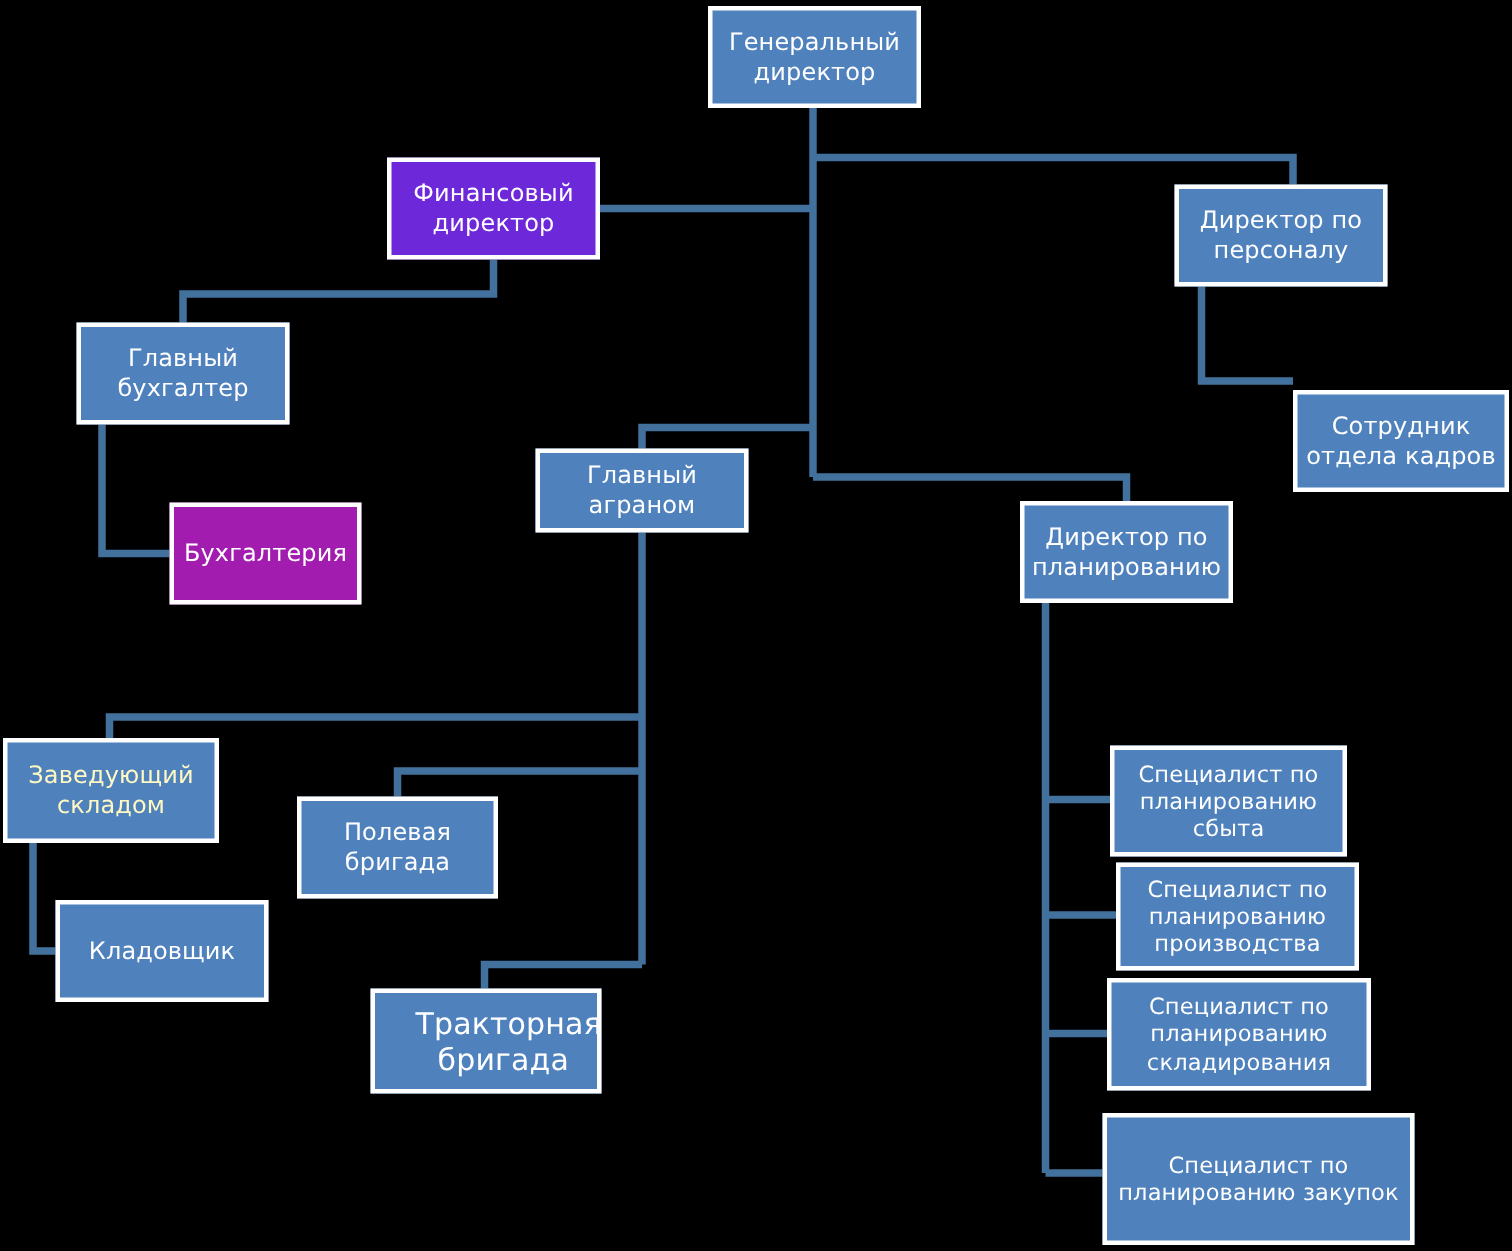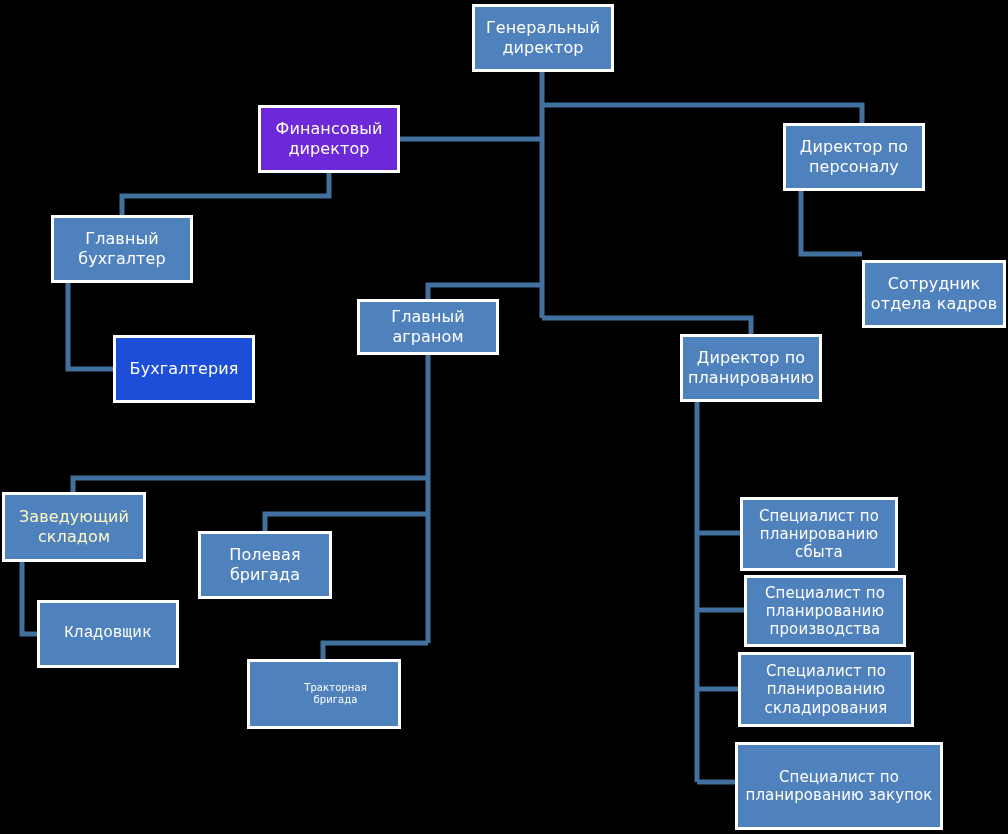--- a/index.html
+++ b/index.html
@@ -84,43 +84,43 @@
 персоналу</span>
       </div>
       <div class="node" style="left: 862px; top: 220px; width: 144px; height: 68px; background: rgb(79, 129, 189); border-color: rgb(255, 255, 255); color: rgb(255, 255, 255); font-size: 16px; margin-top: 40px;">
         <span>Сотрудник
 отдела кадров</span>
       </div>
       <div class="node" style="left: 51px; top: 215px; width: 142px; height: 68px; background: rgb(79, 129, 189); border-color: rgb(255, 255, 255); color: rgb(255, 255, 255); font-size: 16px;">
         <span>Главный
 бухгалтер</span>
       </div>
-      <div class="node" style="left: 113px; top: 335px; width: 142px; height: 68px; background: #1d4ed8; border-color: rgb(255, 255, 255); color: rgb(255, 255, 255); font-size: 16px;">
+      <div class="node" style="left: 113px; top: 335px; width: 128px; height: 68px; background: #a21caf; border-color: rgb(255, 255, 255); color: rgb(255, 255, 255); font-size: 16px;">
         <span>Бухгалтерия</span>
       </div>
       <div class="node" style="left: 357px; top: 299px; width: 142px; height: 56px; background: rgb(79, 129, 189); border-color: rgb(255, 255, 255); color: rgb(255, 255, 255); font-size: 16px;">
         <span>Главный
 аграном</span>
       </div>
       <div class="node" style="left: 680px; top: 334px; width: 142px; height: 68px; background: rgb(79, 129, 189); border-color: rgb(255, 255, 255); color: rgb(255, 255, 255); font-size: 16px;">
         <span>Директор по
 планированию</span>
       </div>
       <div class="node" style="left: 2px; top: 492px; width: 144px; height: 70px; background: rgb(79, 129, 189); border-color: rgb(255, 255, 255); color: #fef9c3; font-size: 16px;">
         <span>Заведующий
 складом</span>
       </div>
-      <div class="node" style="left: 37px; top: 600px; width: 142px; height: 68px; background: rgb(79, 129, 189); border-color: rgb(255, 255, 255); color: rgb(255, 255, 255); font-size: 16px; font-family: Liberation Mono, monospace;">
+      <div class="node" style="left: 37px; top: 600px; width: 142px; height: 68px; background: rgb(79, 129, 189); border-color: rgb(255, 255, 255); color: rgb(255, 255, 255); font-size: 16px;">
         <span>Кладовщик</span>
       </div>
       <div class="node" style="left: 198px; top: 531px; width: 134px; height: 68px; background: rgb(79, 129, 189); border-color: rgb(255, 255, 255); color: rgb(255, 255, 255); font-size: 16px;">
         <span>Полевая
 бригада</span>
       </div>
-      <div class="node" style="left: 247px; top: 659px; width: 154px; height: 70px; background: rgb(79, 129, 189); border-color: rgb(255, 255, 255); color: rgb(255, 255, 255); font-size: 10px; padding-left: 27px;">
+      <div class="node" style="left: 247px; top: 659px; width: 154px; height: 70px; background: rgb(79, 129, 189); border-color: rgb(255, 255, 255); color: rgb(255, 255, 255); font-size: 20px; padding-left: 27px;">
         <span>Тракторная
 бригада</span>
       </div>
       <div class="node" style="left: 740px; top: 497px; width: 158px; height: 74px; background: rgb(79, 129, 189); border-color: rgb(255, 255, 255); color: rgb(255, 255, 255); font-size: 15px;">
         <span>Специалист по
 планированию
 сбыта</span>
       </div>
       <div class="node" style="left: 744px; top: 575px; width: 162px; height: 72px; background: rgb(79, 129, 189); border-color: rgb(255, 255, 255); color: rgb(255, 255, 255); font-size: 15px;">
         <span>Специалист по

